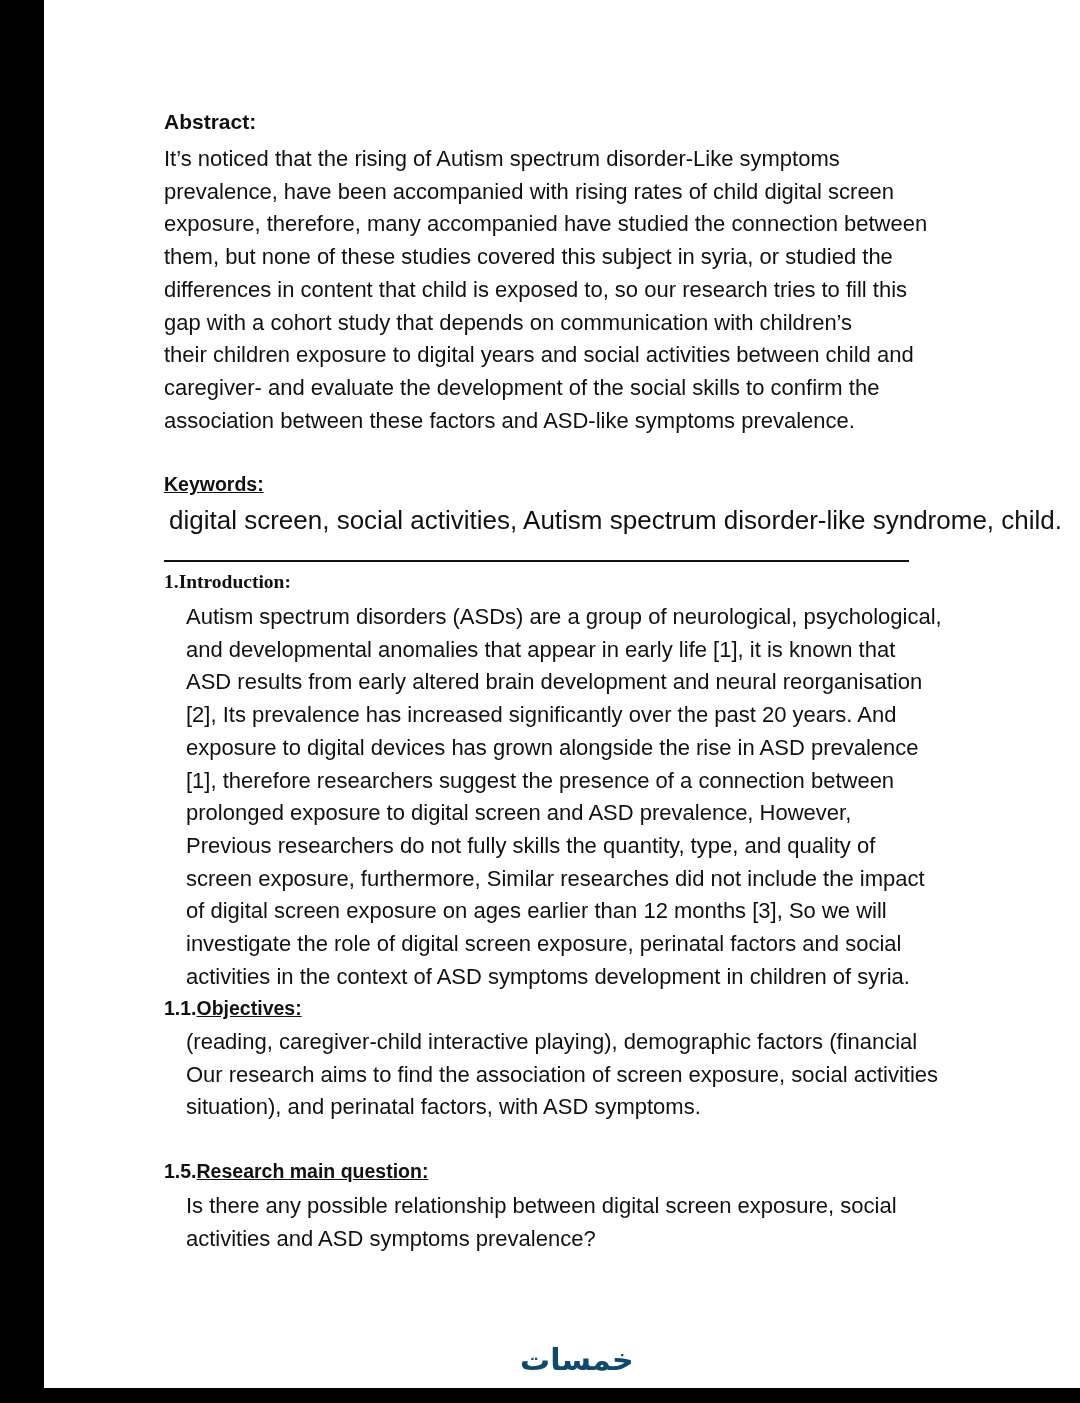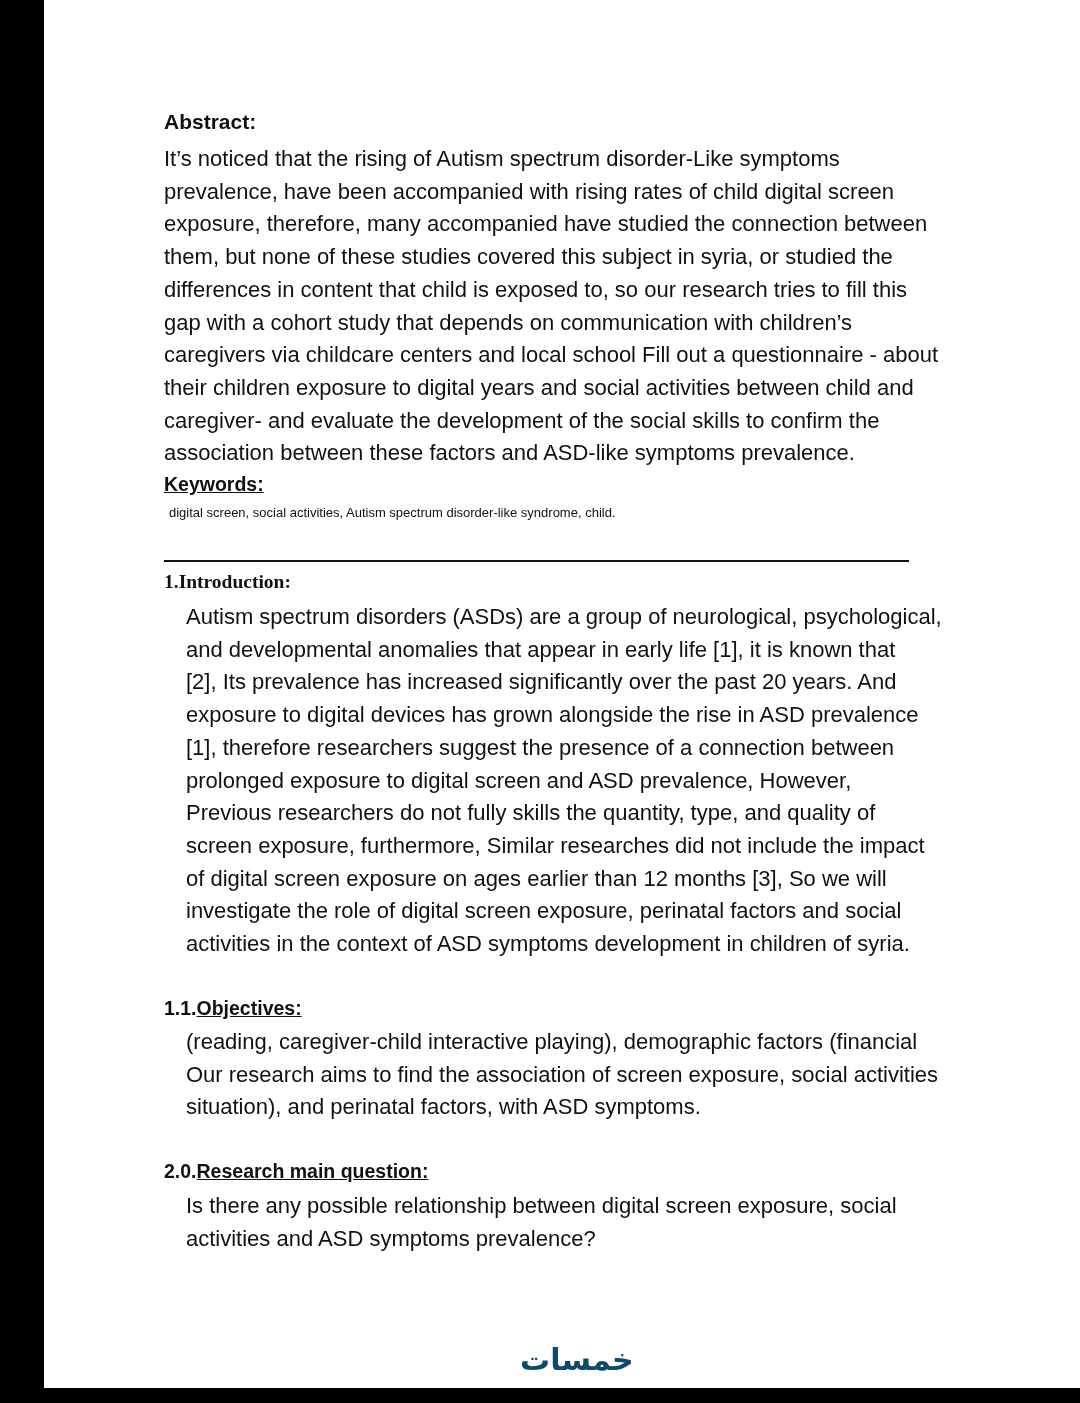--- a/index.html
+++ b/index.html
@@ -33,21 +33,21 @@
   }
   .para .ln { display: block; white-space: nowrap; }
   .abstract-text { top: 143px; }
   .kw-head {
     position: absolute; top: 473px; left: 0;
     font-size: 19.5px; font-weight: bold; text-decoration: underline;
     white-space: nowrap;
   }
   .kw-text {
     position: absolute; top: 505px; left: 5px;
-    font-size: 13px; white-space: nowrap;
+    font-size: 26px; white-space: nowrap;
   }
   .divider {
     position: absolute; top: 560px; left: 0;
     width: 745px; height: 0;
     border-top: 2px solid #111111;
   }
   .sec-head {
     position: absolute; left: 0;
     font-size: 19.5px; font-weight: bold; white-space: nowrap;
   }
@@ -72,37 +72,37 @@
   <div class="content">
 
     <div class="h-abstract">Abstract:</div>
     <div class="para abstract-text">
       <span class="ln">It’s noticed that the rising of Autism spectrum disorder-Like symptoms</span>
       <span class="ln">prevalence, have been accompanied  with rising rates of child digital screen</span>
       <span class="ln">exposure, therefore, many accompanied have studied the connection between</span>
       <span class="ln">them, but none of these studies covered this subject in syria, or studied the</span>
       <span class="ln">differences in content that child is exposed to, so our research tries to fill this</span>
       <span class="ln">gap with a cohort study that depends on communication with children’s</span>
-      <span class="ln">caregivers via childcare centers and local school Fill out a questionnaire - about</span>
       <span class="ln">their children exposure to digital years and social activities between child and</span>
       <span class="ln">caregiver- and evaluate the development of the social skills to confirm the</span>
       <span class="ln">association between these factors and ASD-like symptoms prevalence.</span>
     </div>
 
     <div class="kw-head">Keywords:</div>
     <div class="kw-text">digital screen, social activities, Autism spectrum disorder-like syndrome, child.</div>
 
     <div class="divider"></div>
 
     <div class="sec-head h-intro">
       <span>1.</span><span>Introduction:</span>
     </div>
     <div class="para intro-text">
       <span class="ln">Autism spectrum disorders (ASDs) are a group of neurological, psychological,</span>
       <span class="ln">and developmental anomalies that appear in early life [1], it is known that</span>
+      <span class="ln">ASD results from early altered brain development and neural reorganisation</span>
       <span class="ln">[2], Its prevalence has increased significantly over the past 20 years. And</span>
       <span class="ln">exposure to digital devices has grown alongside the rise in ASD prevalence</span>
       <span class="ln">[1], therefore researchers suggest the presence of a connection between</span>
       <span class="ln">prolonged exposure to digital screen and ASD prevalence, However,</span>
       <span class="ln">Previous researchers do not fully skills the quantity, type, and quality of</span>
       <span class="ln">screen exposure, furthermore, Similar researches did not include the impact</span>
       <span class="ln">of digital screen exposure on ages earlier than 12 months [3], So we will</span>
       <span class="ln">investigate the role of digital screen exposure, perinatal factors and social</span>
       <span class="ln">activities in the context of ASD symptoms development in children of syria.</span>
     </div>
@@ -110,21 +110,21 @@
     <div class="sec-head h-obj">
       <span>1.1.</span><span class="u">Objectives:</span>
     </div>
     <div class="para obj-text">
       <span class="ln">(reading, caregiver-child interactive playing), demographic factors (financial</span>
       <span class="ln">Our research aims to find the association of screen exposure, social activities</span>
       <span class="ln">situation), and perinatal factors, with ASD symptoms.</span>
     </div>
 
     <div class="sec-head h-rq">
-      <span>2.0.</span><span class="u">Research main question:</span>
+      <span>1.5.</span><span class="u">Research main question:</span>
     </div>
     <div class="para rq-text">
       <span class="ln">Is there any possible relationship between digital screen exposure, social</span>
       <span class="ln">activities and ASD symptoms prevalence?</span>
     </div>
 
   </div>
   <div class="watermark">خمسات</div>
 </div>
 

